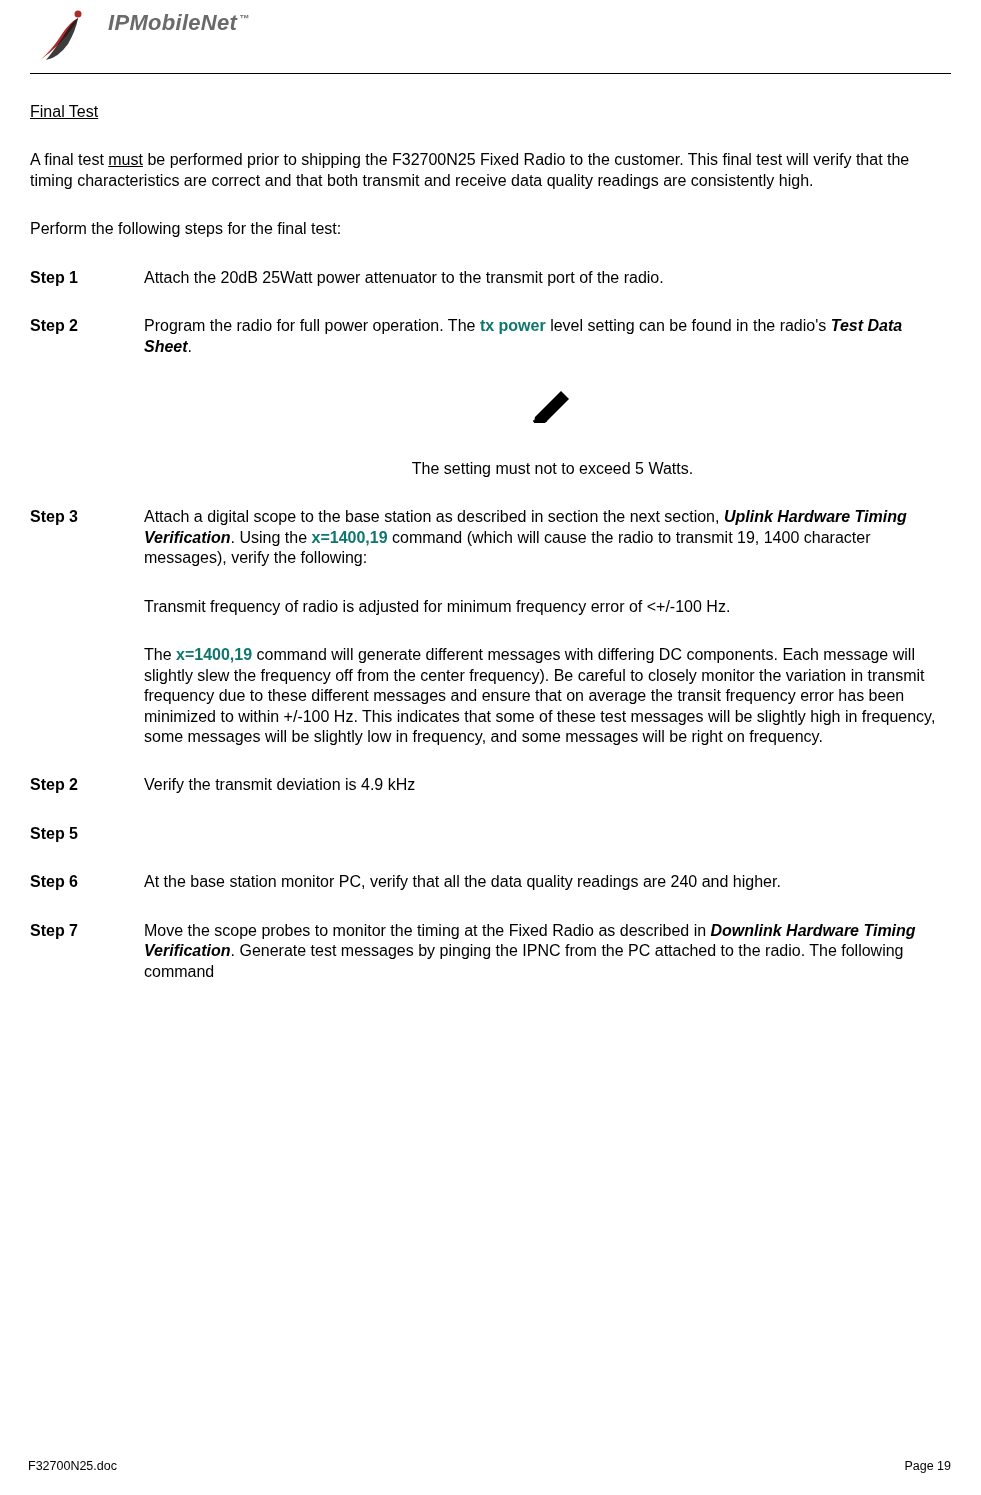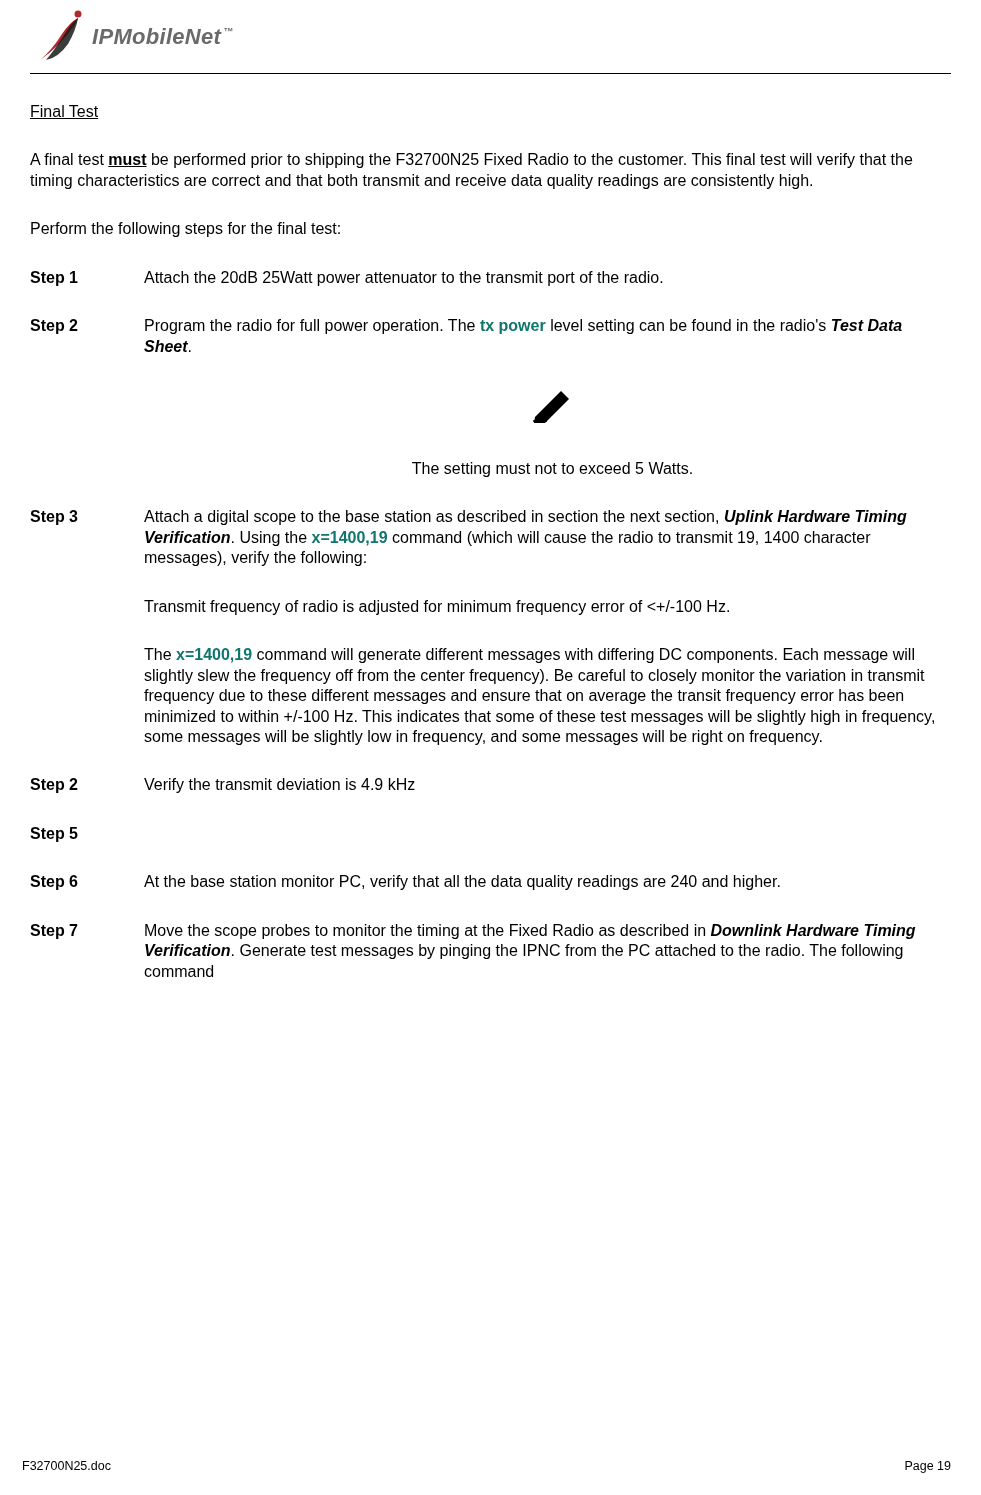--- a/index.html
+++ b/index.html
@@ -13,22 +13,22 @@
       padding: 0 30px;
     }
     .header {
       padding-top: 10px;
       padding-bottom: 8px;
       border-bottom: 1.5px solid #000;
       margin-bottom: 28px;
     }
     .logo {
       display: flex;
-      align-items: center;
-      gap: 2px;
+      align-items: flex-start;
+      gap: 18px;
     }
     .logo-mark {
       width: 60px;
       height: 55px;
     }
     .logo-text {
       font-style: italic;
       font-weight: bold;
       font-size: 22px;
       color: #6a6a6a;
@@ -45,21 +45,21 @@
       font-size: 16px;
       line-height: 1.28;
     }
     .section-title {
       text-decoration: underline;
       margin-bottom: 28px;
     }
     .para {
       margin-bottom: 28px;
     }
-    .bold { font-weight: bold; }
+    .bold { font-weight: normal; }
     .underline { text-decoration: underline; }
     .blue { color: #0f766e; font-weight: bold; }
     .bolditalic { font-weight: bold; font-style: italic; }
     .step-row {
       display: flex;
       gap: 34px;
       margin-bottom: 28px;
     }
     .step-label {
       font-weight: bold;
@@ -78,21 +78,21 @@
       margin: 10px 0 10px 10px;
       flex-direction: column;
     }
     .pencil-icon svg {
       width: 44px;
       height: 38px;
     }
     .footer {
       position: absolute;
       bottom: 22px;
-      left: 22px;
+      left: 28px;
       right: 30px;
       display: flex;
       justify-content: space-between;
       font-size: 12.5px;
     }
   </style>
 </head>
 <body>
 
 <div class="header">

